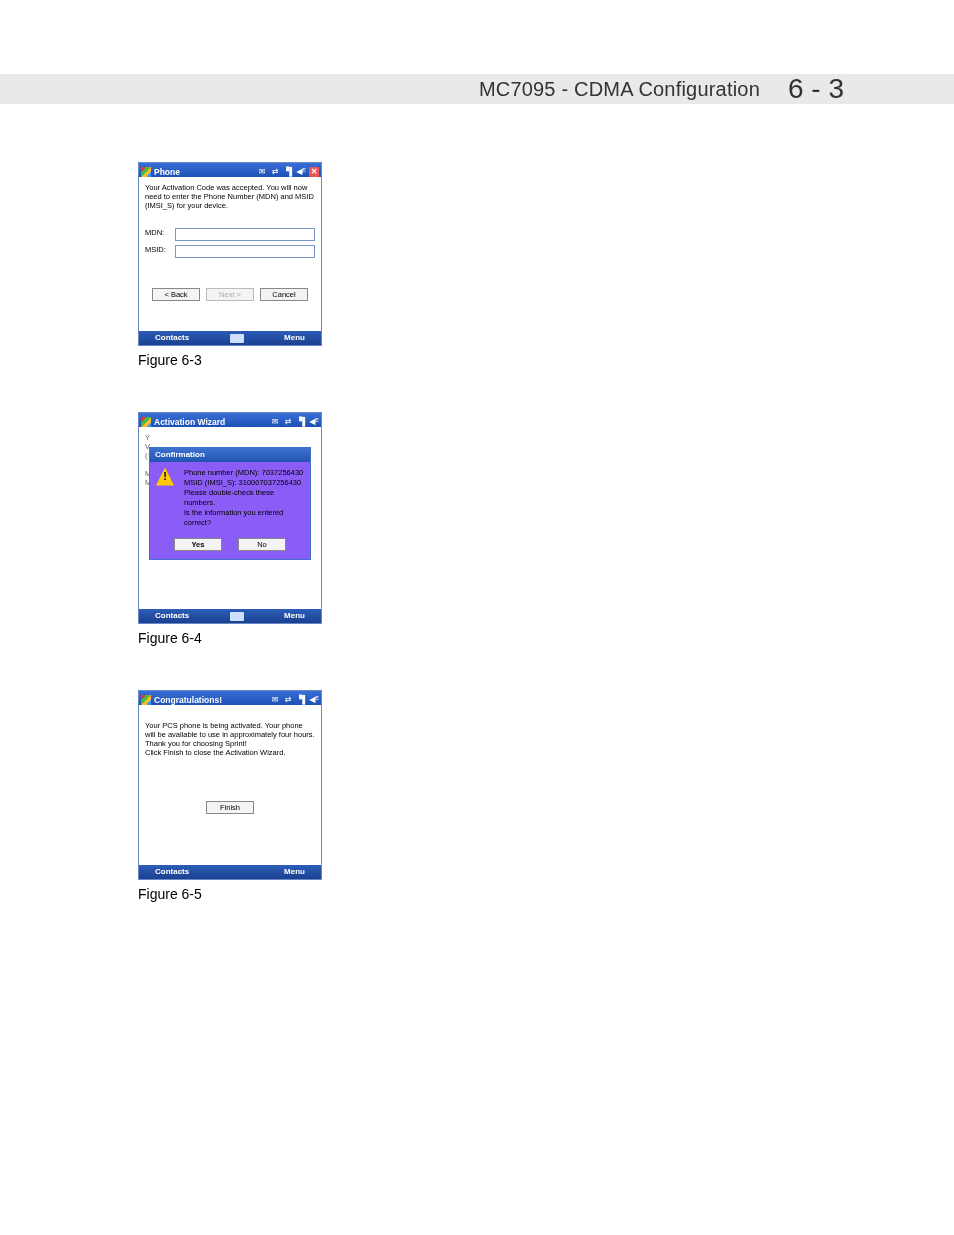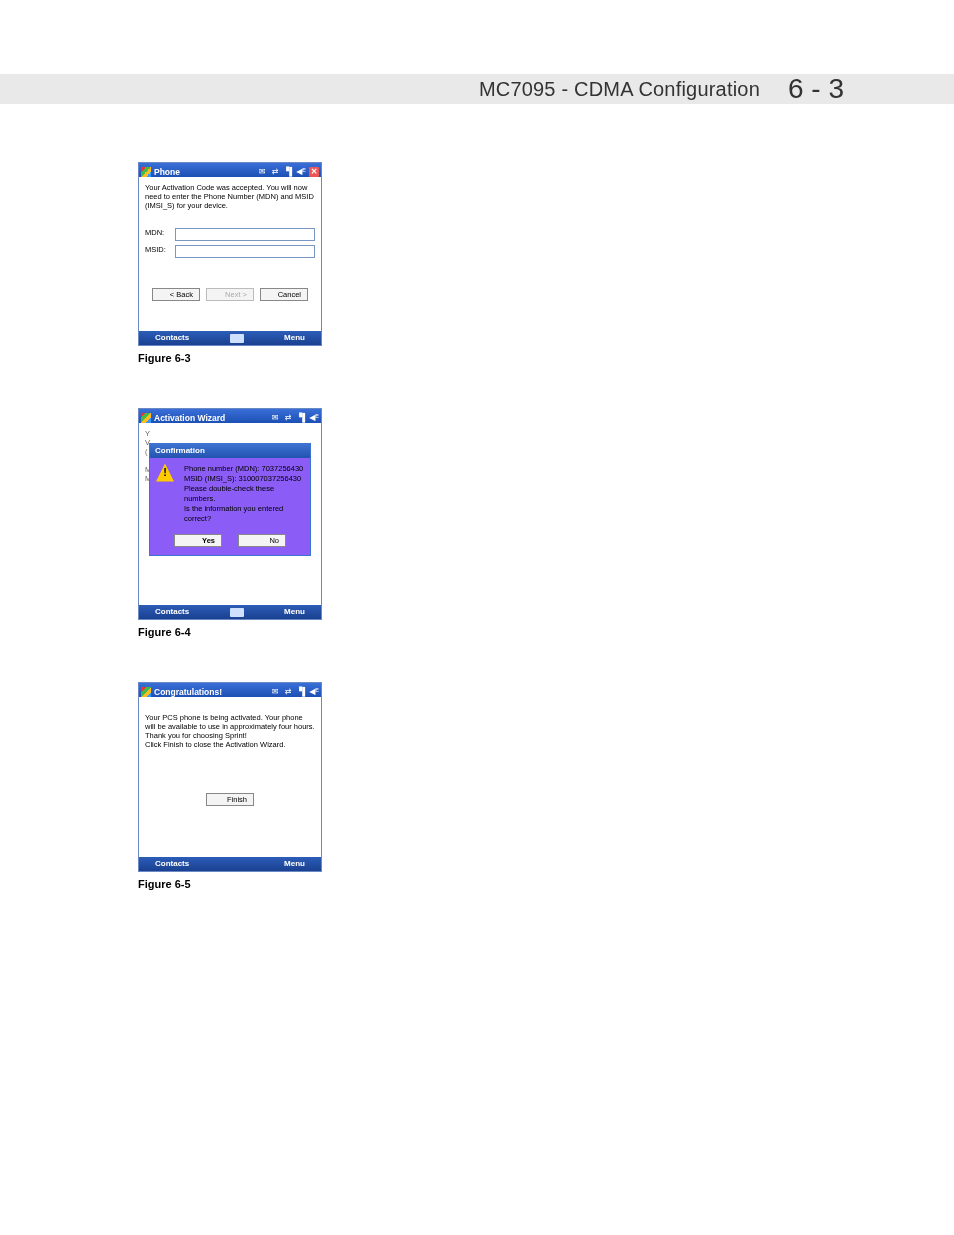--- a/index.html
+++ b/index.html
@@ -13,25 +13,25 @@
 .flag{width:10px;height:10px;background:linear-gradient(135deg,#e33 25%,#4b4 25% 50%,#fb2 50% 75%,#39f 75%)}
 .tb-title{font-weight:bold;font-size:8.5px;flex:1}
 .tb-ic{width:10px;height:10px;display:inline-block;color:#fff;font-size:8px;text-align:center;line-height:10px}
 .tb-x{background:#e55;border-radius:1px;font-weight:bold}
 .body1{padding:6px 6px 10px}
 .msg{font-size:7.5px;margin-bottom:18px}
 .fld{display:flex;align-items:flex-start;margin:4px 0}
 .lbl{width:30px;font-size:7.5px}
 .inp{flex:1;border:1px solid #7a96c4;height:11px;background:#fff}
 .btnrow{display:flex;gap:6px;justify-content:center;margin:30px 0 20px}
-.wbtn{border:1px solid #888;background:#f4f4f4;font-size:7.5px;padding:1px 6px;min-width:34px;text-align:right}
+.wbtn{border:1px solid #888;background:#f4f4f4;font-size:7.5px;padding:1px 6px;min-width:34px;text-align:center}
 .wbtn.dis{color:#aaa;border-color:#bbb}
 .bb{background:linear-gradient(#2c5db8,#1a4090);height:14px;display:flex;align-items:center;justify-content:space-between;color:#fff;font-size:8px;font-weight:bold;padding:0 16px}
 .kb{width:14px;height:9px;background:#cfe0ff;border-radius:1px}
-.cap{font-weight:bold;font-size:11px;margin:6px 0 44px}
+.cap{font-weight:normal;font-size:14px;margin:6px 0 44px}
 .cap.tight{}
 .cap.last{margin-bottom:0}
 .s2body{position:relative}
 .bg2{padding:6px;font-size:7.5px;color:#666;height:170px}
 .dlg{position:absolute;top:20px;left:10px;right:10px;background:#8b5cf6;border:1px solid #3d72d0}
 .dlg-h{background:linear-gradient(#3d72d0,#2353b0);color:#fff;font-size:8px;font-weight:bold;padding:2px 5px}
 .dlg-b{padding:6px;display:flex;gap:10px}
 .warn{width:18px;height:18px;flex-shrink:0;position:relative}
 .warn::before{content:"";position:absolute;inset:0;background:#ffcb00;clip-path:polygon(50% 0,100% 100%,0 100%)}
 .warn::after{content:"!";position:absolute;left:0;right:0;top:2px;text-align:center;font-weight:bold;font-size:11px;color:#000}

